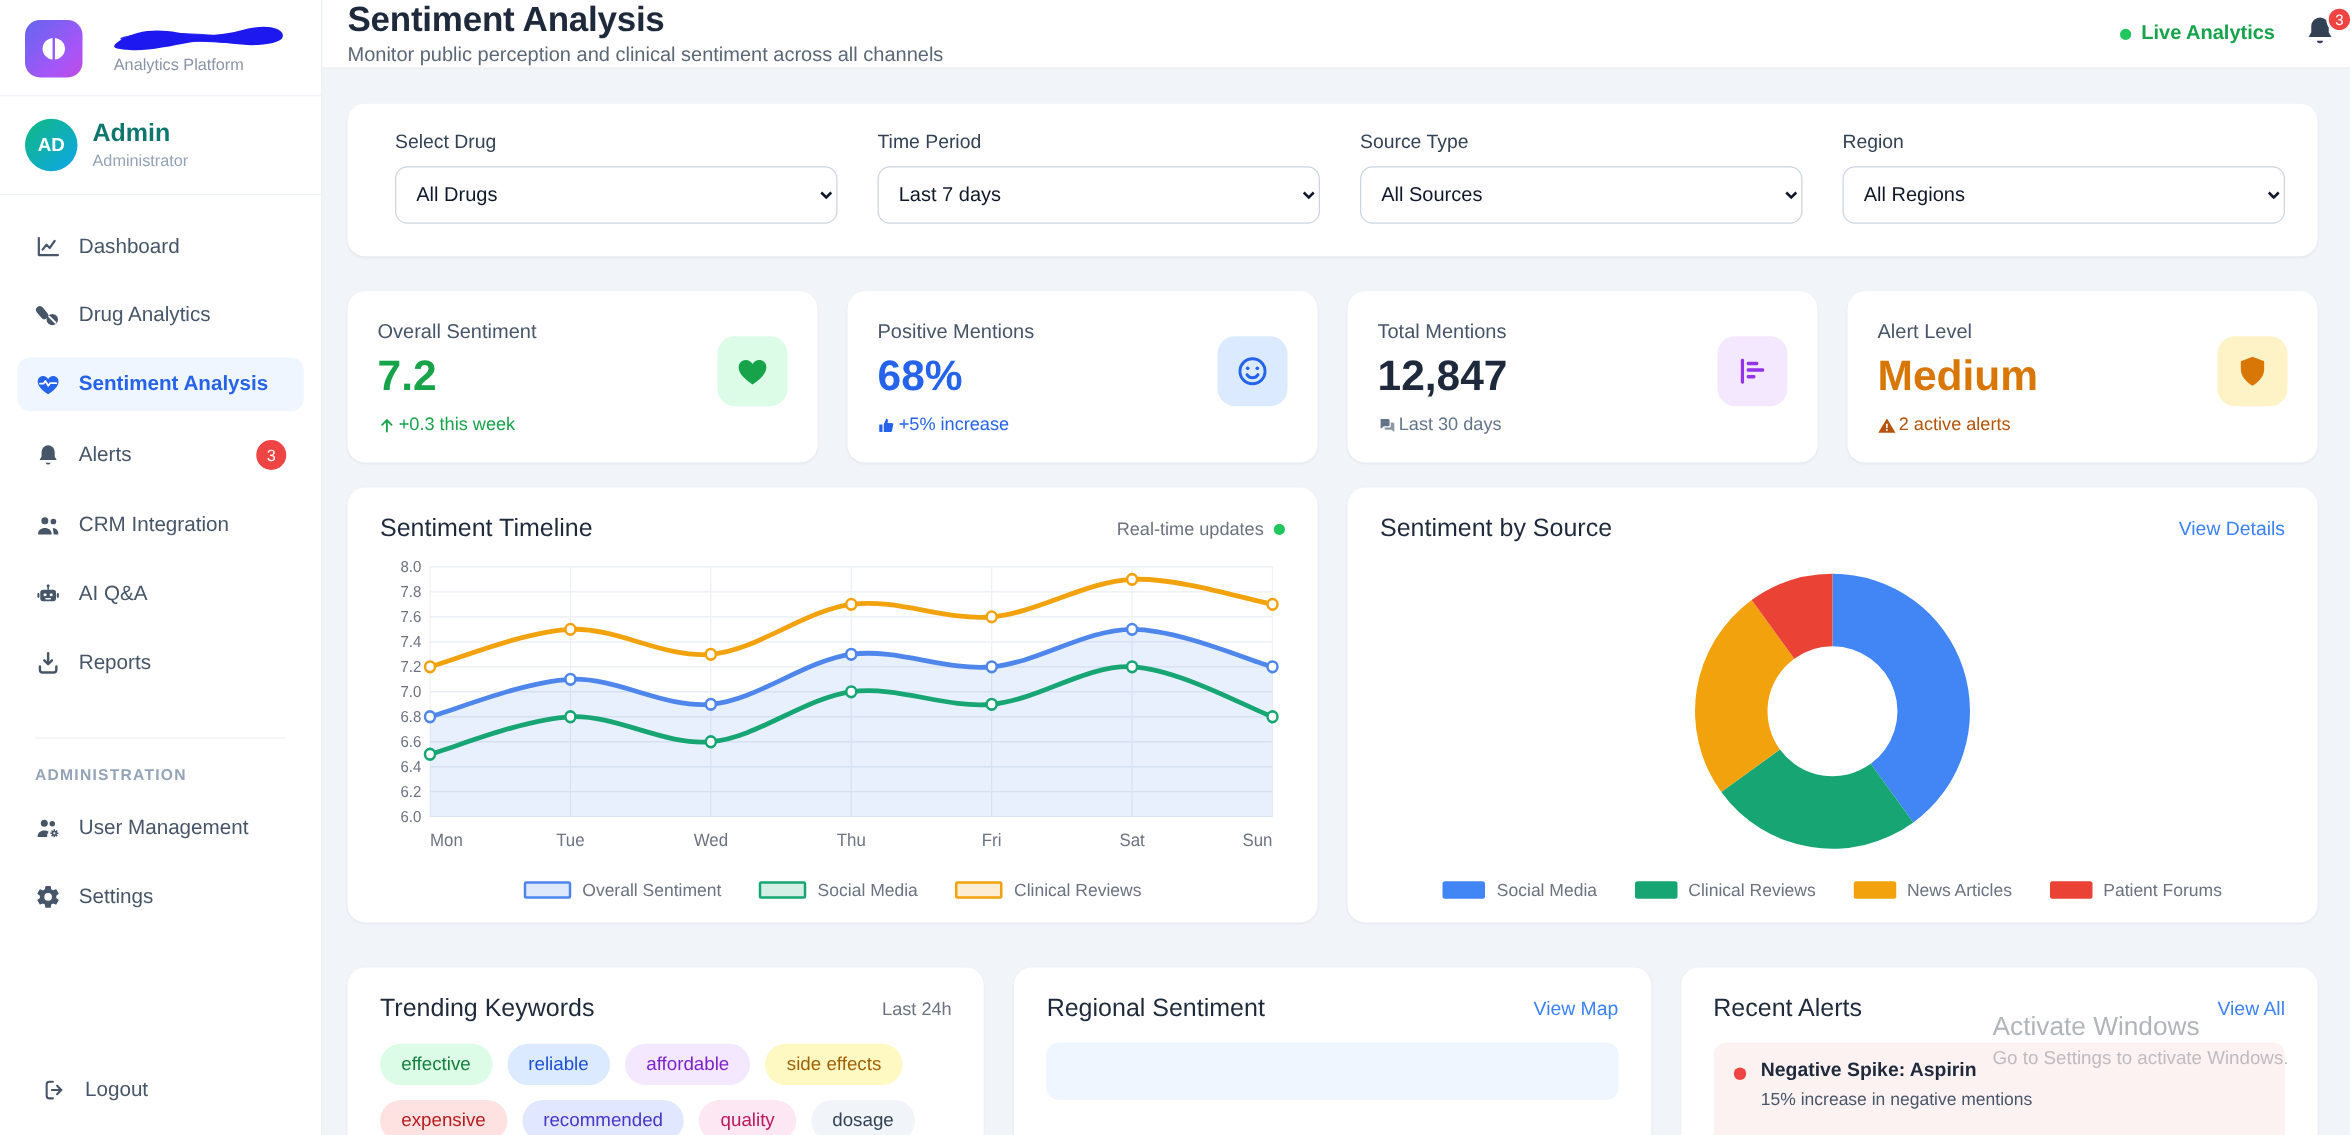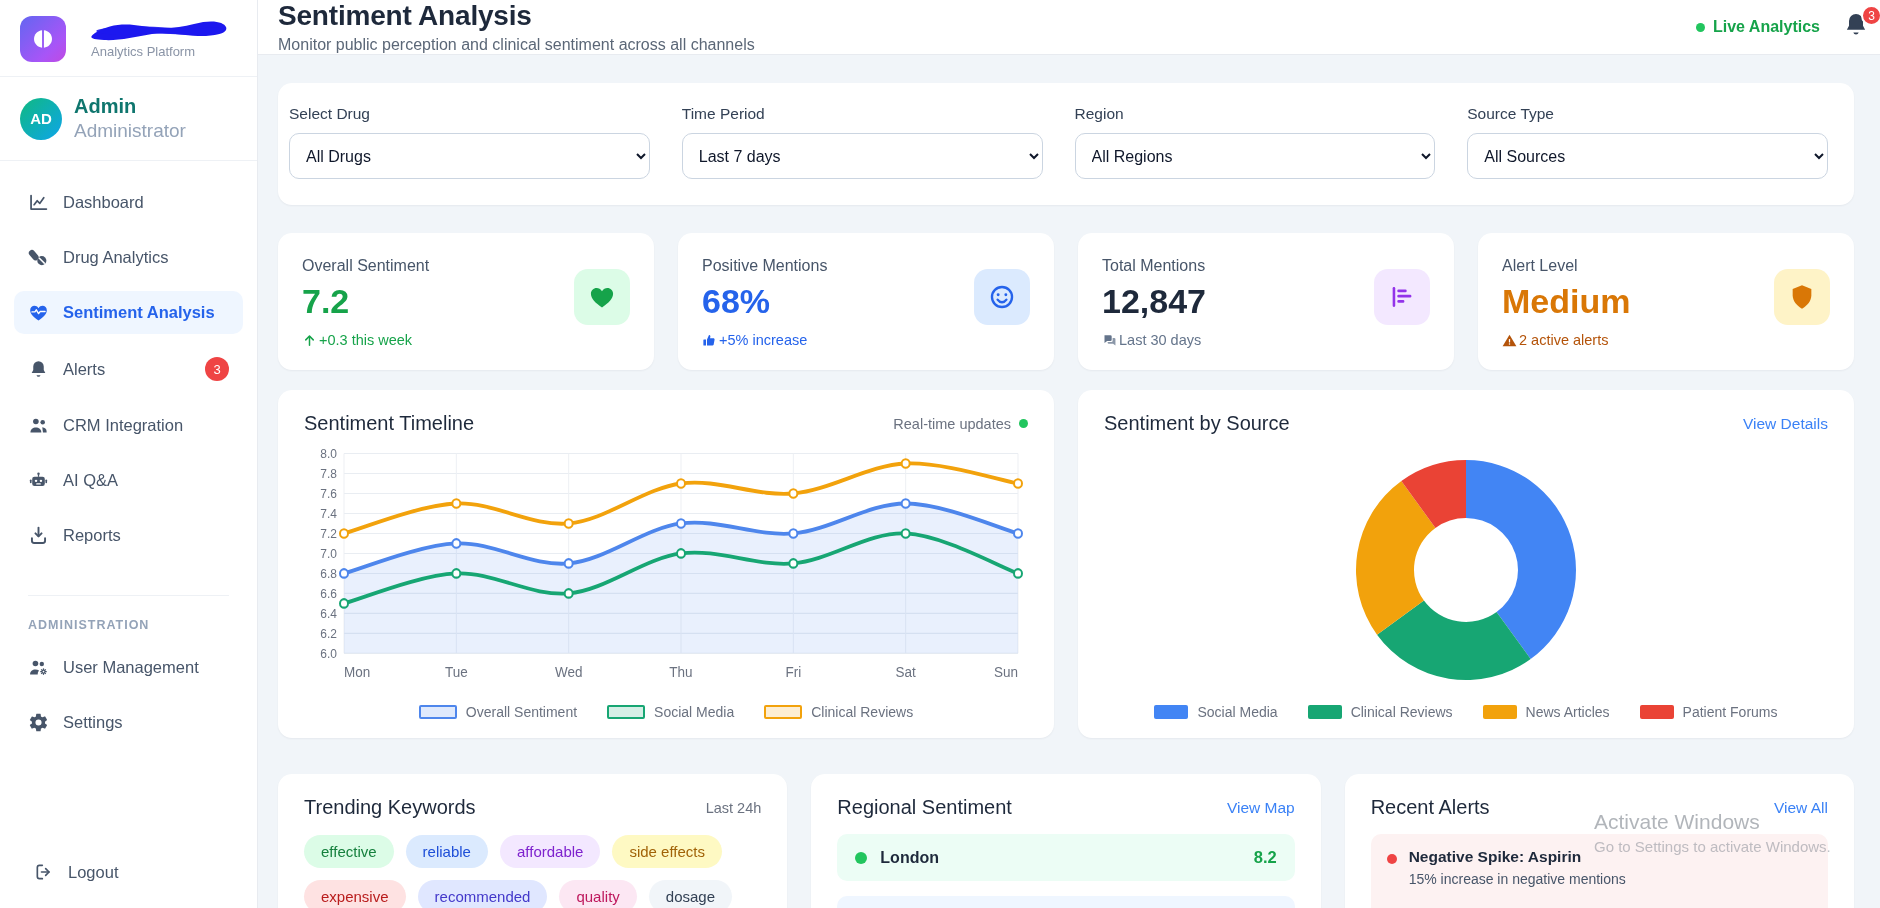--- a/index.html
+++ b/index.html
@@ -10,21 +10,21 @@
   
   .sidebar { width:258px; min-width:258px; background:#ffffff; border-right:1px solid #e8ebf0; display:flex; flex-direction:column; height:908px; }
   .brand { display:flex; align-items:center; gap:25px; padding:16px 20px 14px 20px; border-bottom:1px solid #eef1f5; }
   .brand-logo { width:46px; height:46px; border-radius:12px; background:linear-gradient(135deg,#6366f1,#a855f7 70%,#c04ae2); display:flex; align-items:center; justify-content:center; flex:0 0 auto; }
   .brand-logo svg { width:28px; height:28px; }
   .brand-name-redacted { height:22px; position:relative; margin-bottom:2px; }
   .brand-sub { font-size:13px; color:#8a94a6; }
   .user-block { display:flex; align-items:center; gap:12px; padding:18px 20px; border-bottom:1px solid #eef1f5; }
   .avatar { width:42px; height:42px; border-radius:50%; background:linear-gradient(135deg,#10b981,#0ea5e9); color:#fff; font-weight:bold; font-size:15px; display:flex; align-items:center; justify-content:center; }
   .user-name { font-size:20px; font-weight:700; color:#0f766e; }
-  .user-role { font-size:19px; color:#94a3b8; margin-top:2px; }
+  .user-role { font-size:13px; color:#94a3b8; margin-top:2px; }
   nav { padding:20px 14px 0 14px; }
   .nav-item { display:flex; align-items:center; gap:14px; padding:11px 14px; border-radius:10px; margin-bottom:12px; font-size:16.5px; color:#475569; cursor:pointer; position:relative; }
   .nav-item .icon { width:21px; height:21px; display:inline-flex; color:#475569; flex:0 0 auto; }
   .nav-item .icon svg { width:21px; height:21px; }
   .nav-item.active { background:#eff6ff; color:#2563eb; font-weight:600; }
   .nav-item.active .icon { color:#2563eb; }
   .nav-badge { margin-left:auto; background:#ef4444; color:#fff; font-size:13px; min-width:24px; height:24px; border-radius:12px; display:flex; align-items:center; justify-content:center; padding:0 7px; }
   .nav-section-label { margin:26px 28px 14px 28px; padding-top:22px; border-top:1px solid #eef1f5; font-size:12.5px; letter-spacing:1px; color:#94a3b8; font-weight:700; }
   .nav-admin { padding-top:0; }
   .sidebar-spacer { flex:1; }
@@ -44,21 +44,21 @@
   .export-btn svg { width:17px; height:17px; }
   .bell-wrap { position:relative; width:30px; height:32px; margin-right:-2px; cursor:pointer; }
   .bell-wrap svg { width:28px; height:28px; color:#334155; }
   .bell-badge { position:absolute; top:-6px; right:-10px; background:#ef4444; color:#fff; font-size:12px; width:21px; height:21px; border-radius:50%; display:flex; align-items:center; justify-content:center; border:2px solid #fff; }
 
   .content { padding:28px 26px 0 20px; }
 
   .card { background:#fff; border-radius:14px; box-shadow:0 1px 2px rgba(15,23,42,.05); }
 
   
-  .filters-card { display:flex; gap:32px; padding:22px 26px 26px 11px; margin-bottom:28px;justify-content:space-between; }
+  .filters-card { display:flex; gap:32px; padding:22px 26px 26px 38px; margin-bottom:28px;justify-content:space-between; }
   .filter-col { flex:1; }
   .filter-label { font-size:15.5px; color:#334155; font-weight:500; margin-bottom:10px; }
   .filter-col select { width:100%; height:46px; border:1px solid #cbd5e1; border-radius:10px; padding:0 12px; font-size:16px; color:#0f172a; background:#fff; font-family:inherit; }
 
   
   .stats-row { display:flex; gap:24px; margin-bottom:20px; }
   .stat-card { flex:1; padding:24px 24px 22px 24px; display:flex; align-items:flex-start; justify-content:space-between; }
   .stat-label { font-size:16px; color:#475569; margin-bottom:8px; }
   .stat-value { font-size:34px; font-weight:700; line-height:1.1; margin-bottom:12px; }
   .stat-delta { font-size:14.5px; display:flex; align-items:center; gap:2px; }
@@ -271,22 +271,22 @@
             </svg>
           <span class="bell-badge">3</span>
         </div>
       </div>
     </header>
 
     <div class="content">
       <section class="card filters-card" id="filters-row">
           <div class="filter-col"><div class="filter-label">Select Drug</div><select><option>All Drugs</option></select></div>
           <div class="filter-col"><div class="filter-label">Time Period</div><select><option>Last 7 days</option></select></div>
+          <div class="filter-col"><div class="filter-label">Source Type</div><select><option>All Sources</option></select></div>
           <div class="filter-col"><div class="filter-label">Region</div><select><option>All Regions</option></select></div>
-          <div class="filter-col"><div class="filter-label">Source Type</div><select><option>All Sources</option></select></div>
         </section>
 
       <section class="stats-row" id="stats-row">
           <div class="card stat-card">
             <div>
               <div class="stat-label">Overall Sentiment</div>
               <div class="stat-value" style="color: rgb(22, 163, 74);">7.2</div>
               <div class="stat-delta" style="color: rgb(22, 163, 74);">
                 <span class="dicon">
                   <svg viewBox="0 0 24 24" fill="none" stroke="currentColor" stroke-width="2.4" stroke-linecap="round" stroke-linejoin="round">
@@ -510,25 +510,20 @@
               <span class="chip" style="background: rgb(241, 245, 249); color: rgb(51, 65, 85);">dosage</span>
             </div>
         </div>
 
         <div class="card bottom-card">
           <div class="card-head">
             <div class="card-title">Regional Sentiment</div>
             <a class="card-link">View Map</a>
           </div>
           <div id="regions-list">
-              <div class="region-row" style="background: rgb(236, 253, 245);">
-                <span class="region-dot" style="background: rgb(34, 197, 94);"></span>
-                <span class="region-name">London</span>
-                <span class="region-score" style="color: rgb(22, 163, 74);">8.2</span>
-              </div>
               <div class="region-row" style="background: rgb(239, 246, 255); height: 46px;"></div>
             </div>
         </div>
 
         <div class="card bottom-card">
           <div class="card-head">
             <div class="card-title">Recent Alerts</div>
             <a class="card-link">View All</a>
           </div>
           <div id="alerts-list">

